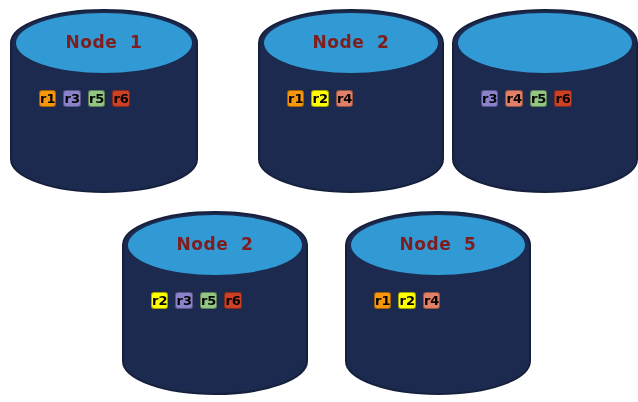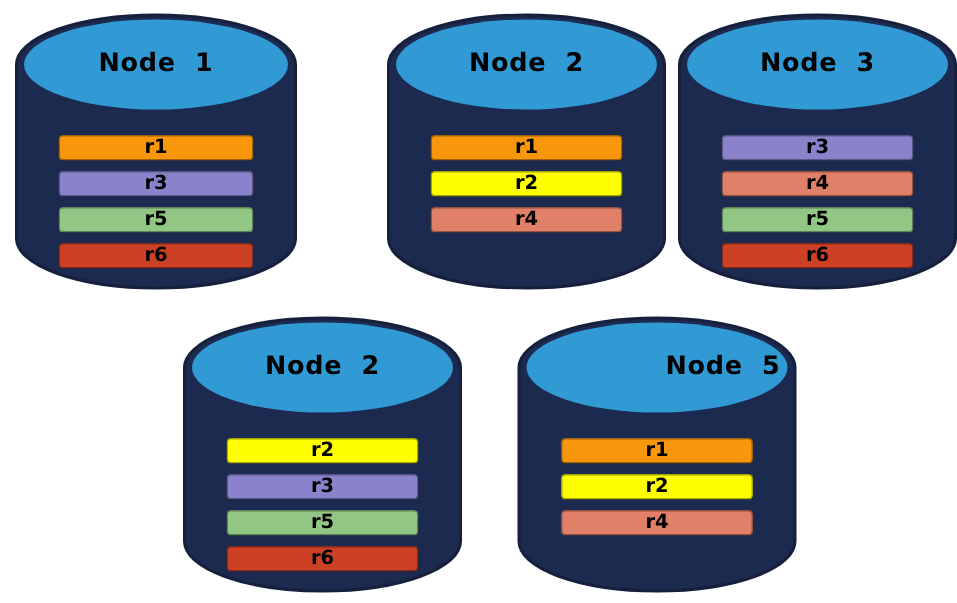--- a/index.html
+++ b/index.html
@@ -32,35 +32,35 @@
     left: 0;
     top: 0;
     overflow: visible;
   }
 
   .node-title {
     position: absolute;
     left: 0;
     width: 100%;
     text-align: center;
-    color: #000000;
+    color: #7f1d1d;
     font-weight: bold;
     font-size: 17px;
     letter-spacing: 0.5px;
     white-space: pre;
     line-height: 1;
     z-index: 3;
     pointer-events: none;
   }
 
   .records {
     position: absolute;
     z-index: 2;
     display: flex;
-    flex-direction: column;
+    flex-direction: row;
   }
 
   .record {
     position: relative;
     border-radius: 3px;
     border: 1px solid rgba(0,0,0,0.35);
     box-sizing: border-box;
     color: #000000;
     font-weight: bold;
     font-size: 13px;
@@ -112,21 +112,20 @@
         <div class="record" style="height: 17px; background: rgb(224, 128, 104);">
           <span>r4</span>
         </div>
       </div>
     </div>
     <div class="node" style="left: 452px; top: 8px; width: 186px; height: 186px;">
       <svg class="node-svg" width="186" height="186" viewBox="0 0 186 186">
         <path d="M 1 35 L 1 151 A 92 33 0 0 0 185 151 L 185 35 A 92 33 0 0 0 1 35 Z" fill="#1B2A4E" stroke="#16203C" stroke-width="2"></path>
         <ellipse cx="93" cy="35" rx="87" ry="30" fill="#319AD4"></ellipse>
       </svg>
-      <div class="node-title" style="top: 26px;">Node  3</div>
       <div class="records" style="top: 82px; left: 29px; width: 128px; height: 89px; gap: 7px;">
         <div class="record" style="height: 17px; background: rgb(138, 131, 203);">
           <span>r3</span>
         </div>
         <div class="record" style="height: 17px; background: rgb(224, 128, 104);">
           <span>r4</span>
         </div>
         <div class="record" style="height: 17px; background: rgb(146, 198, 132);">
           <span>r5</span>
         </div>
@@ -154,21 +153,21 @@
         <div class="record" style="height: 17px; background: rgb(204, 65, 37);">
           <span>r6</span>
         </div>
       </div>
     </div>
     <div class="node" style="left: 345px; top: 210px; width: 186px; height: 186px;">
       <svg class="node-svg" width="186" height="186" viewBox="0 0 186 186">
         <path d="M 1 35 L 1 151 A 92 33 0 0 0 185 151 L 185 35 A 92 33 0 0 0 1 35 Z" fill="#1B2A4E" stroke="#16203C" stroke-width="2"></path>
         <ellipse cx="93" cy="35" rx="87" ry="30" fill="#319AD4"></ellipse>
       </svg>
-      <div class="node-title" style="top: 26px; padding-left: 44px;">Node  5</div>
+      <div class="node-title" style="top: 26px;">Node  5</div>
       <div class="records" style="top: 82px; left: 29px; width: 128px; height: 65px; gap: 7px;">
         <div class="record" style="height: 17px; background: rgb(248, 150, 12);">
           <span>r1</span>
         </div>
         <div class="record" style="height: 17px; background: rgb(255, 255, 0);">
           <span>r2</span>
         </div>
         <div class="record" style="height: 17px; background: rgb(224, 128, 104);">
           <span>r4</span>
         </div>

